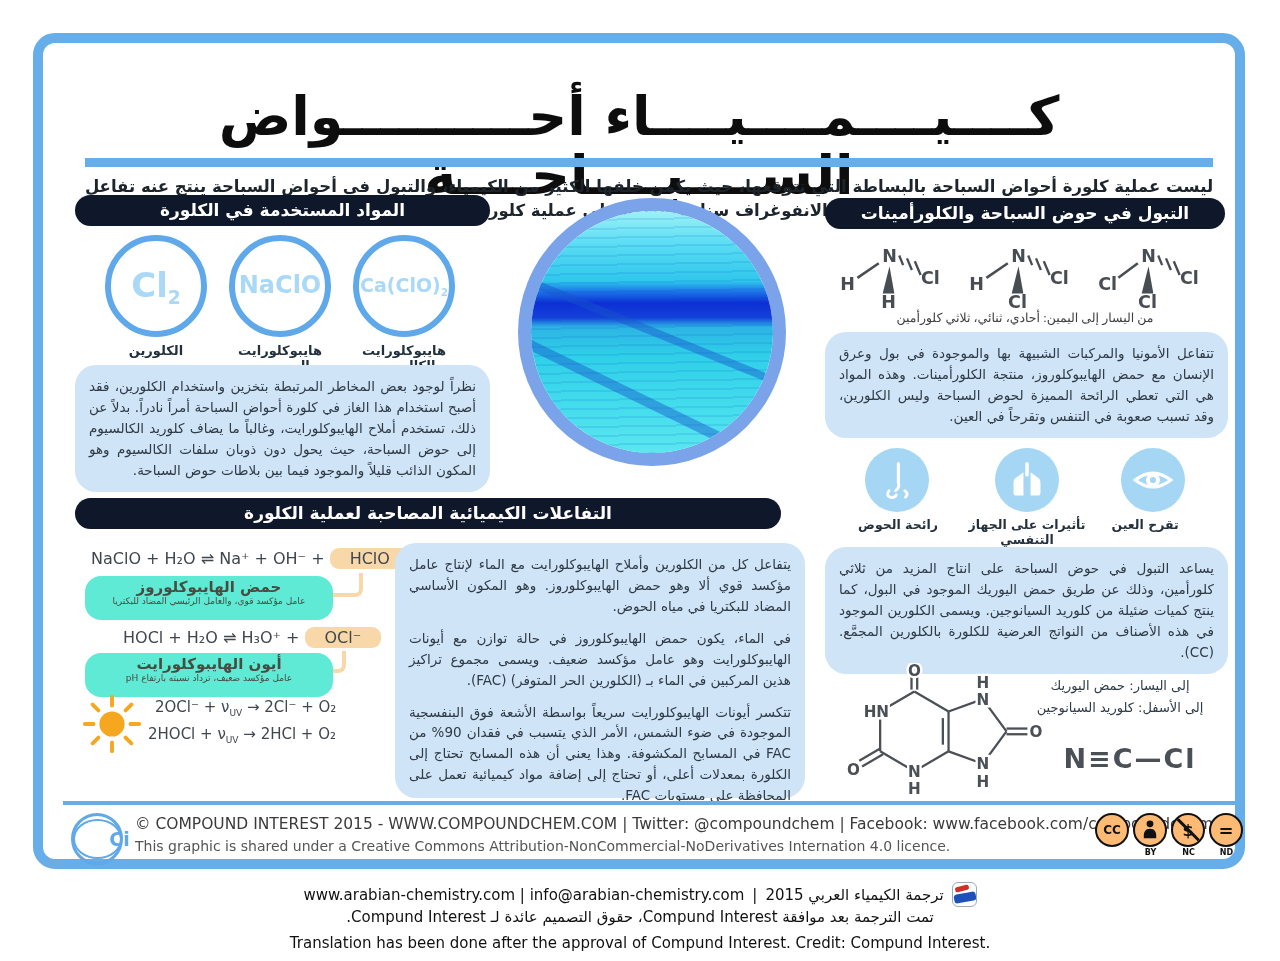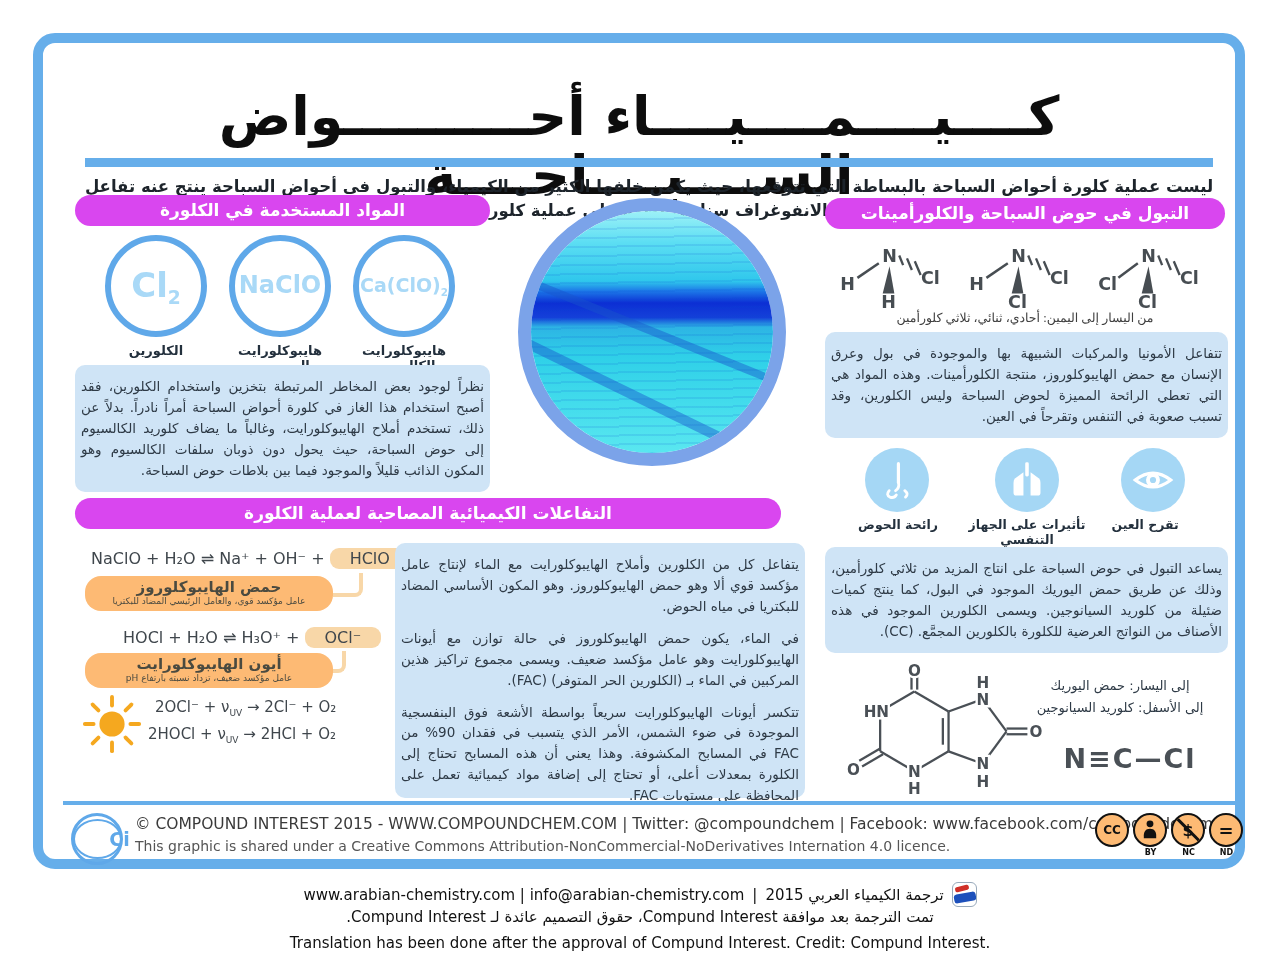--- a/index.html
+++ b/index.html
@@ -9,25 +9,25 @@
   .frame { position:absolute; left:33px; top:33px; width:1212px; height:836px;
            border:10px solid #66aeea; border-radius:22px; background:#fff; }
 
   .title { position:absolute; left:0; top:44px; width:100%; text-align:center;
            font-size:54px; font-weight:bold; color:#0d0d0d; direction:rtl; line-height:1.1; }
   .title-divider { position:absolute; left:42px; top:115px; width:1128px; height:9px; background:#66aeea; }
 
   .intro { position:absolute; left:40px; top:132px; width:1132px; direction:rtl; text-align:center;
            font-size:16.5px; font-weight:bold; color:#1d242b; line-height:1.45; }
 
-  .pill { position:absolute; height:31px; background:#d946ef; border-radius:16px; color:#fff;
+  .pill { position:absolute; height:31px; background:#0f172a; border-radius:16px; color:#fff;
           font-weight:bold; font-size:17px; text-align:center; line-height:30px; direction:rtl; }
 
-  .blue-box { position:absolute; background:#cfe4f6; border-radius:10px; direction:rtl;
-              text-align:justify; color:#2e3a46; font-size:13.5px; line-height:1.55; padding:11px 6px; }
+  .blue-box { position:absolute; background:#cfe4f6; border-radius:21px; direction:rtl;
+              text-align:justify; color:#2e3a46; font-size:13.5px; line-height:1.55; padding:11px 14px; }
   .blue-box p { margin-bottom:11px; }
   .blue-box p:last-child { margin-bottom:0; }
 
   .chem-circle { position:absolute; width:102px; height:102px; border-radius:50%;
                  border:6px solid #5fa8e9; background:#fff; display:flex; align-items:center; justify-content:center; }
   .chem-formula { color:#a9d9f7; font-weight:bold; }
   .chem-formula .sub { font-size:0.55em; vertical-align:-0.35em; }
   .chem-label { position:absolute; font-size:13px; font-weight:bold; color:#23303d; text-align:center; direction:rtl; }
 
   .pool { position:absolute; left:475px; top:155px; width:268px; height:268px; border-radius:50%;
@@ -46,22 +46,22 @@
 
   .effect-circle { position:absolute; width:64px; height:64px; border-radius:50%; background:#a5d7f5;
                    display:flex; align-items:center; justify-content:center; }
   .effect-label { position:absolute; font-size:12.5px; font-weight:bold; color:#23303d; text-align:center; direction:rtl; }
 
   .struct-label { position:absolute; font-size:13px; color:#2e3a46; direction:rtl; text-align:center; line-height:1.7; }
   .cyanogen { position:absolute; font-size:27px; font-weight:bold; color:#4a5056; letter-spacing:2px; text-align:center; }
 
   .equation { position:absolute; font-size:16px; color:#3f464c; white-space:nowrap; }
   .equation .hi { background:#f8d7a8; border-radius:9px; padding:1px 20px; }
-  .orange-label { position:absolute; background:#fdba74; border-radius:16px; text-align:center;
-                  direction:rtl; padding:3px 8px 4px; }
+  .orange-label { position:absolute; background:#5eead4; border-radius:16px; text-align:center;
+                  direction:rtl; padding:3px 8px 13px; }
   .orange-label .t { font-size:15px; font-weight:bold; color:#4a4a40; line-height:1.15; }
   .orange-label .s { font-size:9px; color:#4a4a40; line-height:1.2; }
   .connector { position:absolute; border-right:4px solid #f8d7a8; border-bottom:4px solid #f8d7a8;
                border-bottom-right-radius:8px; }
   .photo-eq { position:absolute; font-size:15px; color:#3f464c; white-space:nowrap; }
   .photo-eq sub { font-size:9px; }
 
   .footer-divider { position:absolute; left:20px; top:758px; width:1172px; height:4px; background:#66aeea; }
   .ci-logo { position:absolute; left:28px; top:770px; width:52px; height:52px; border-radius:50%;
              border:3px solid #5fa8e9; display:flex; align-items:center; justify-content:center; }

